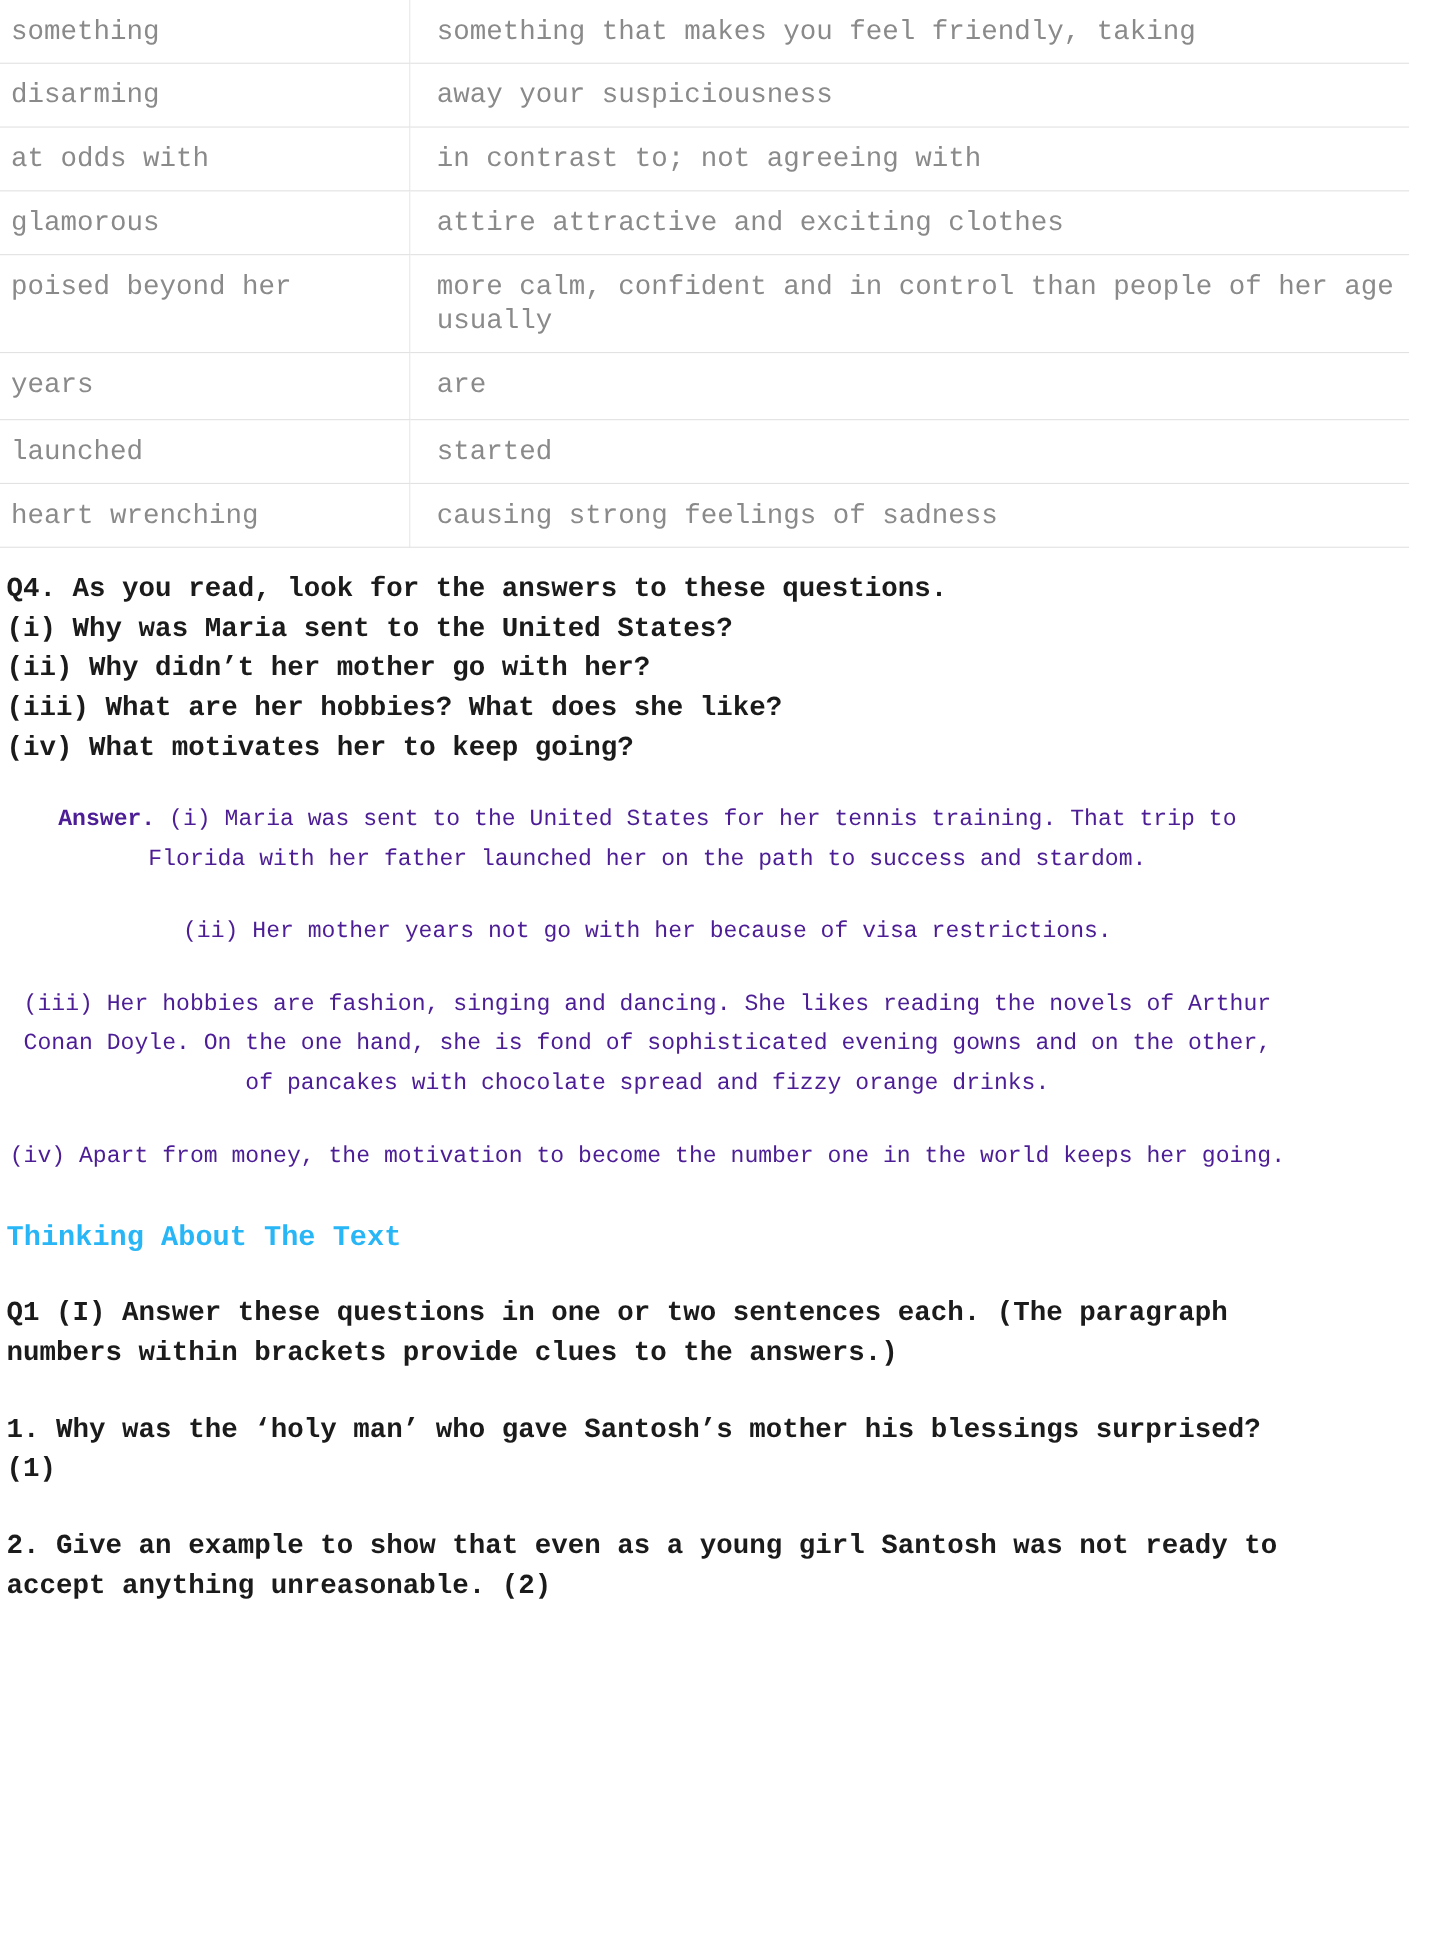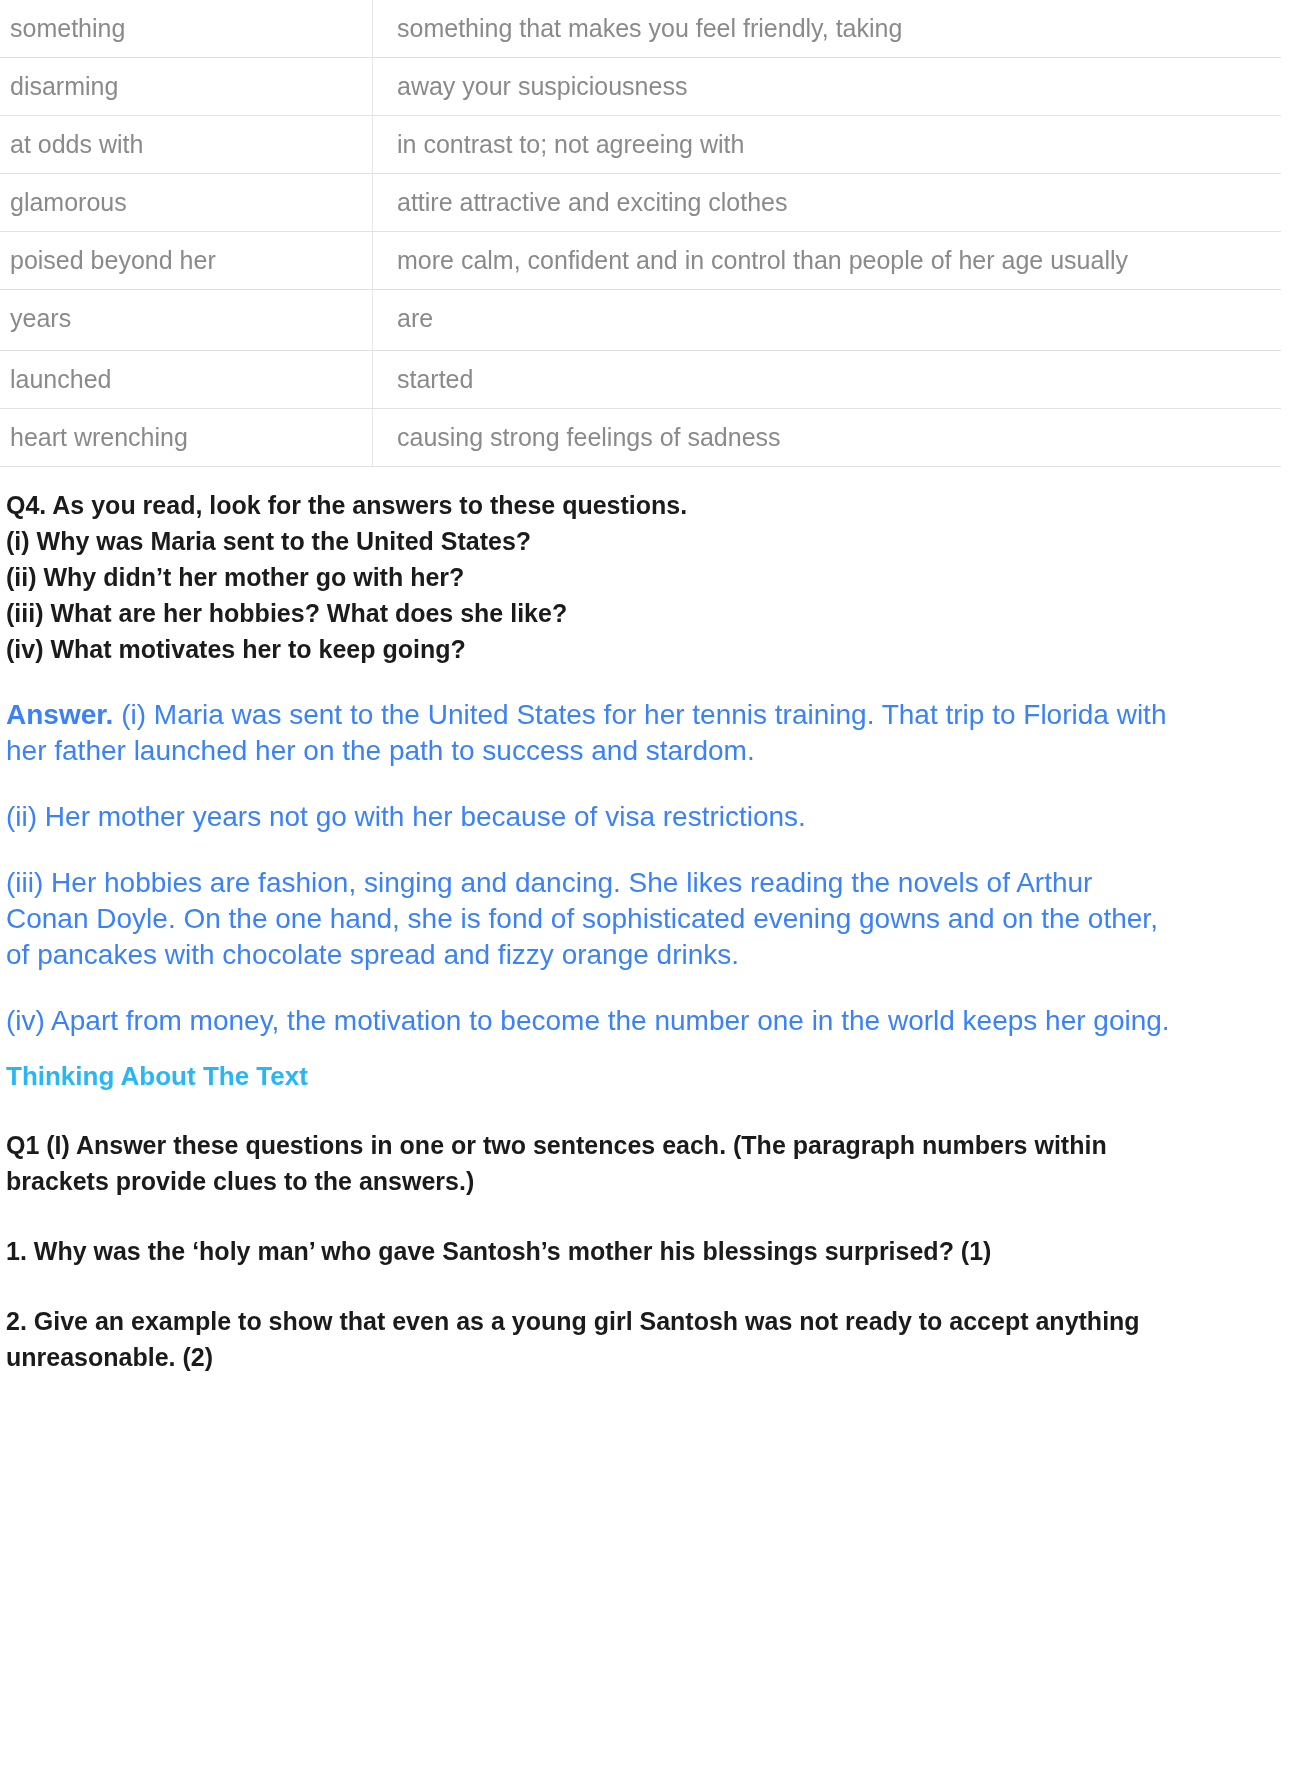--- a/index.html
+++ b/index.html
@@ -10,20 +10,21 @@
   body {
     width: 1299px;
     font-family: "Liberation Sans", sans-serif;
     color: #222222;
     -webkit-font-smoothing: antialiased;
   }
   .page {
     width: 1185px;
     box-sizing: border-box;
     padding: 0 0 0 0;
+    font-family: Liberation Mono, monospace;
   }
   
   .vocab-table {
     width: 1281px;
     border-collapse: collapse;
     table-layout: fixed;
     margin: 0;
   }
   .vocab-table td {
     border-top: 1px solid #e2e2e2;
@@ -51,28 +52,29 @@
   .q-block {
     margin-top: 20px;
     font-size: 25px;
     line-height: 36px;
     font-weight: bold;
     color: #1b1b1b;
   }
   .q-block div { white-space: normal; }
   .answer {
     margin-top: 30px;
-    font-size: 28px;
+    font-size: 21px;
     line-height: 36px;
-    color: #3b82f6;
+    color: #4c1d95;
+    text-align: center;
   }
   .answer + .answer { margin-top: 30px; }
   .answer b { font-weight: bold; }
   .section-heading {
-    margin-top: 20px;
+    margin-top: 38px;
     font-size: 26px;
     line-height: 34px;
     font-weight: bold;
     color: #29b6f6;
   }
   .sub-question {
     margin-top: 34px;
     font-size: 25px;
     line-height: 36px;
     font-weight: bold;

